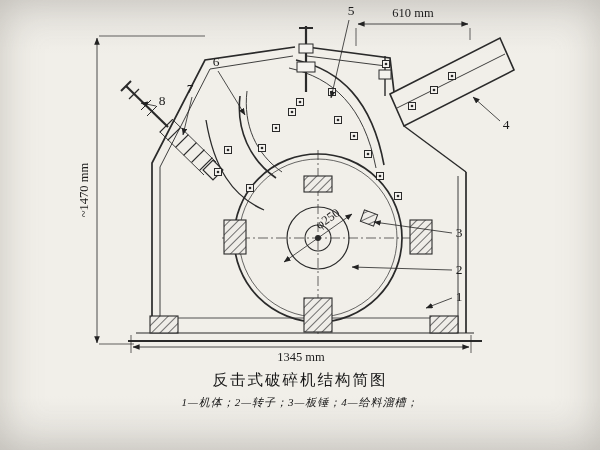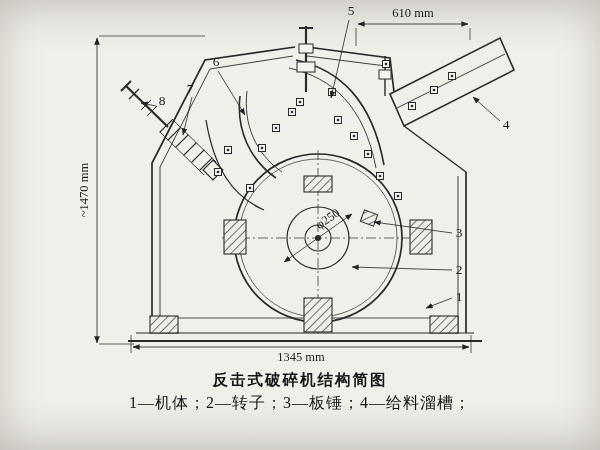--- a/index.html
+++ b/index.html
@@ -11,22 +11,22 @@
   .photo{
     position:relative;width:600px;height:450px;
     background:linear-gradient(180deg,#e6e4df 0%,#f1efe9 12%,#f1efe9 88%,#e4e2dd 100%);
     box-shadow:inset 0 0 40px rgba(120,115,105,.35);
   }
   svg{display:block;}
   svg text{fill:#1c1c1c;font-family:"Liberation Serif","DejaVu Serif",serif;}
   .dimtext{font-size:12.5px;}
   .callout{font-size:13.5px;text-anchor:middle;}
   .caption{width:600px;text-align:center;color:#161616;}
-  .title{font-size:15.5px;letter-spacing:2px;padding-top:4px;font-weight:bold;}
-  .legend{font-size:16px;letter-spacing:1px;line-height:23px;}
+  .title{font-size:15.5px;letter-spacing:2px;padding-top:4px;}
+  .legend{font-size:11px;letter-spacing:1px;line-height:23px;font-style:italic;}
 </style>
 </head>
 <body>
 
 <div class="photo">
 
 <svg width="600" height="366" viewBox="0 0 600 366">
   <defs>
     <pattern id="hatch" width="6" height="6" patternUnits="userSpaceOnUse" patternTransform="rotate(45)">
       <rect width="6" height="6" fill="#efede8"></rect>

